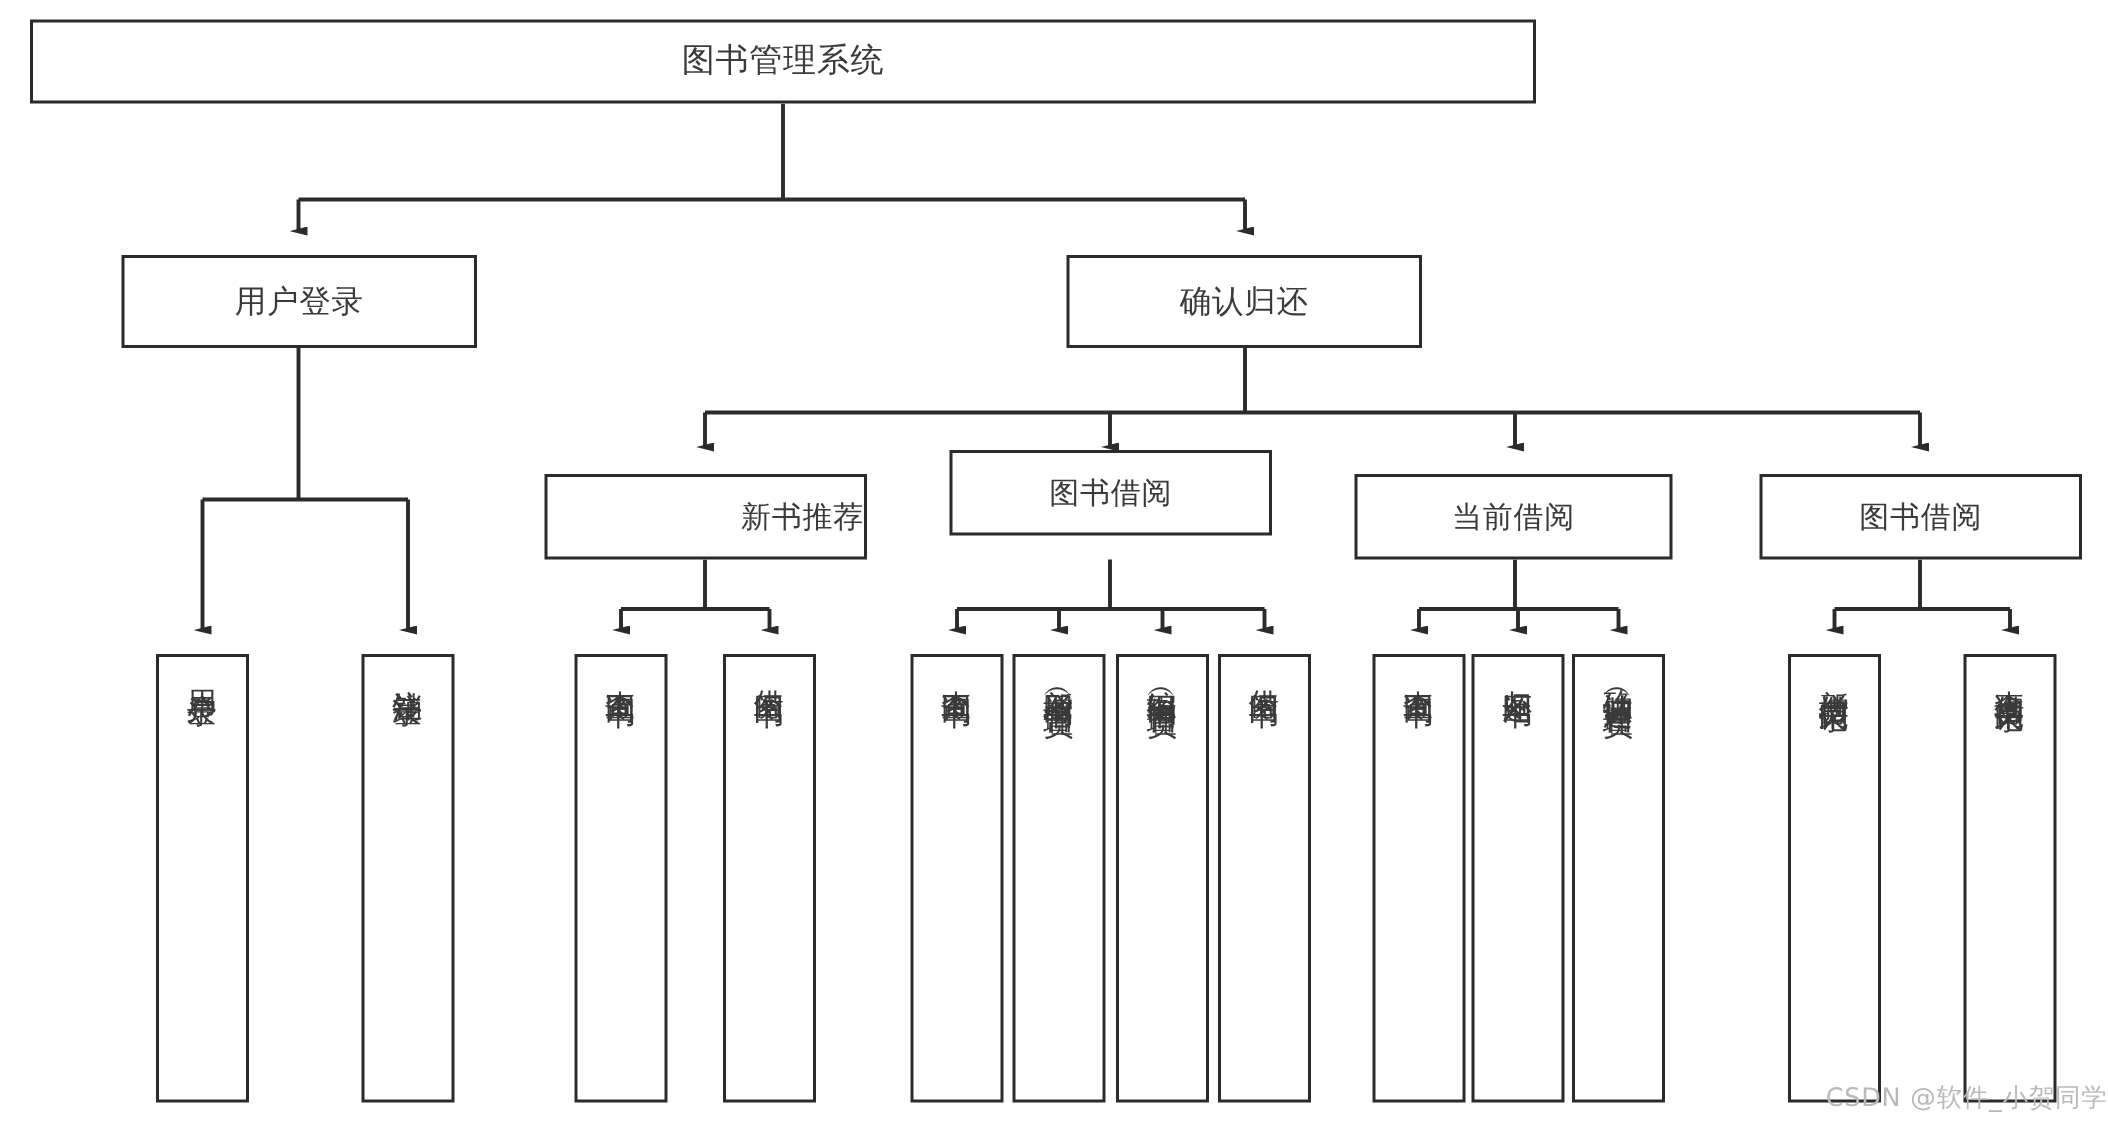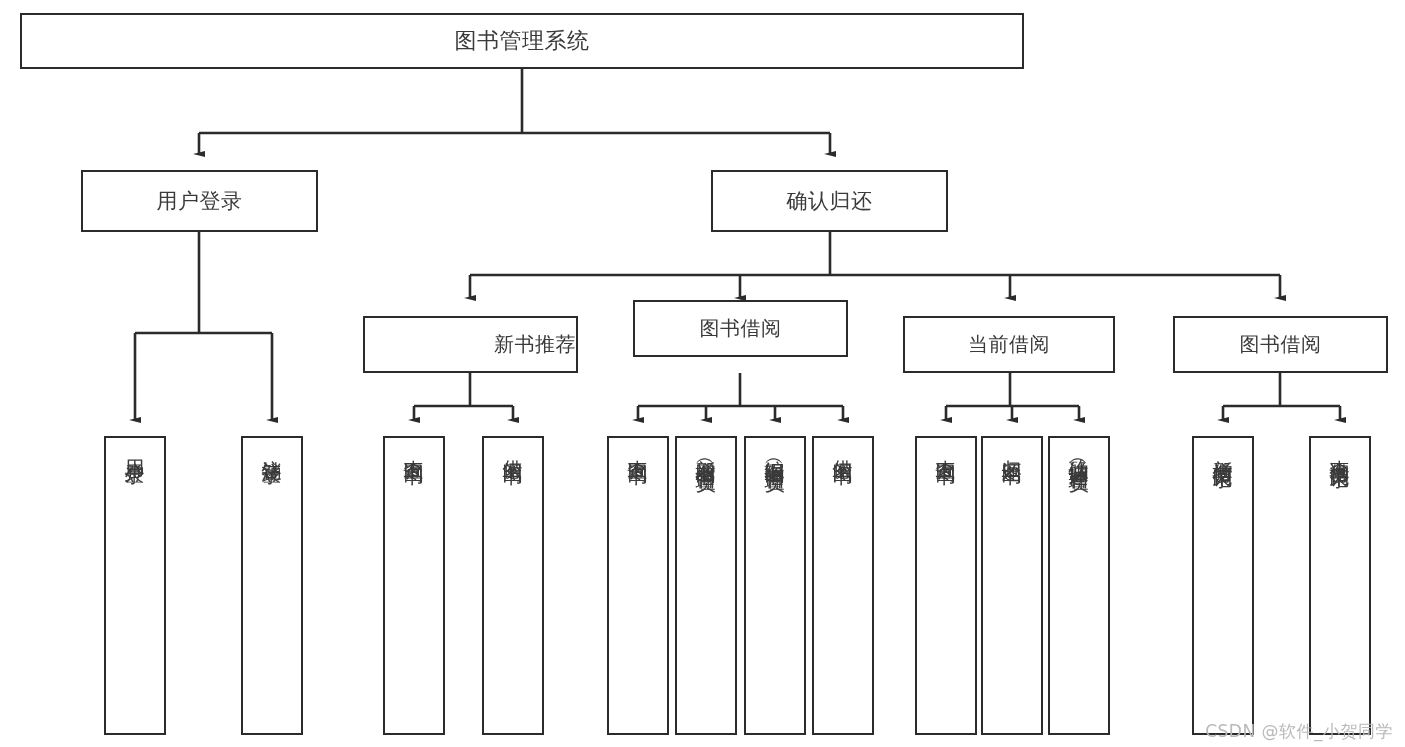--- a/index.html
+++ b/index.html
@@ -51,21 +51,21 @@
   }
   .node.vertical {
     align-items: flex-start;
     padding-top: 6px;
   }
   .node.root .node-label { font-size: 22px; }
   .node.level1 .node-label { font-size: 21px; }
   .node.level2 .node-label { font-size: 20px; }
   .watermark {
     position: absolute;
-    right: 12px;
+    right: 0;
     bottom: 4px;
     color: #b9b9b9;
     font-size: 17px;
     letter-spacing: 0.5px;
     z-index: 5;
     white-space: nowrap;
   }
 </style>
 </head>
 <body>

